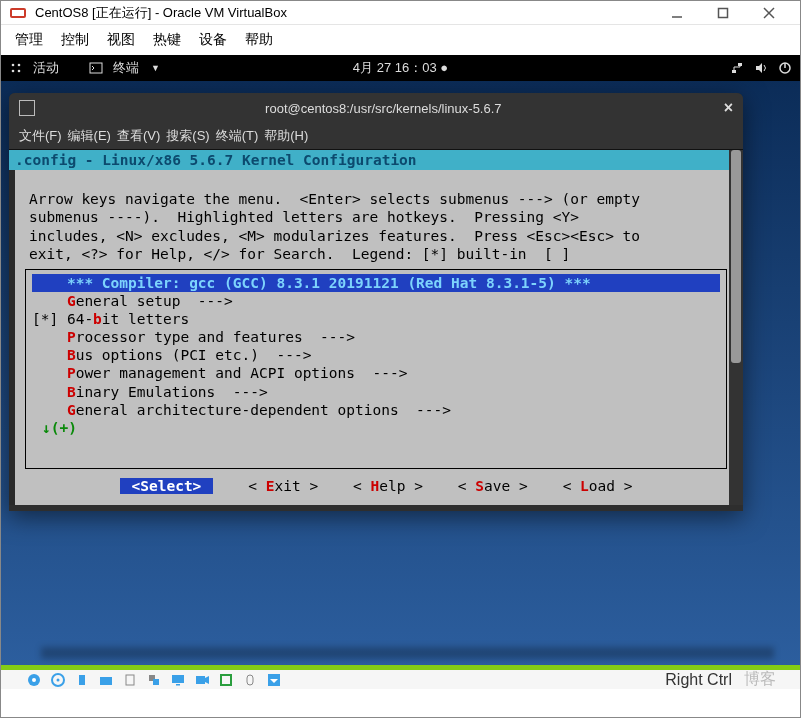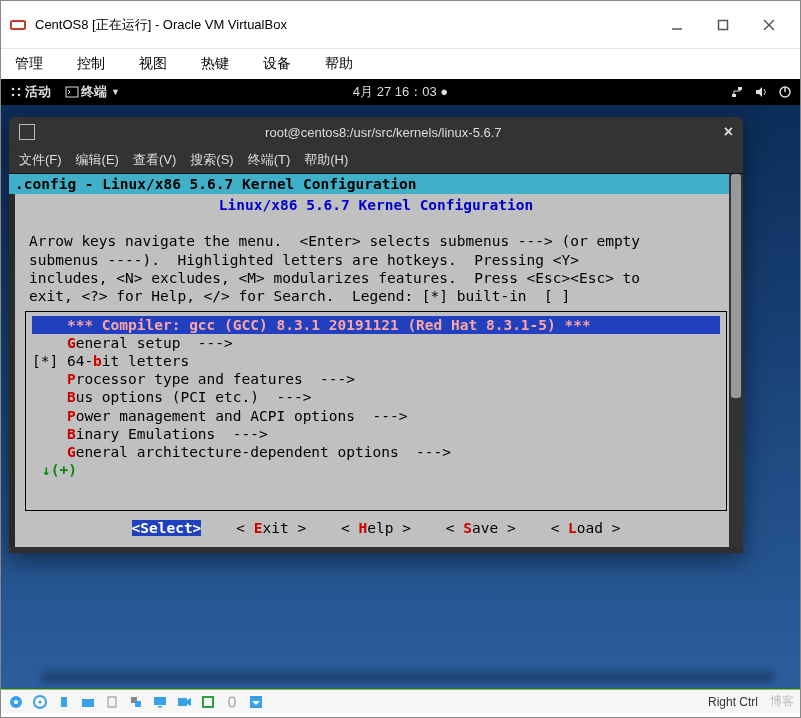--- a/index.html
+++ b/index.html
@@ -8,57 +8,57 @@
     font-family: "Segoe UI", Tahoma, sans-serif;
     font-size: 13px;
     width: 801px;
     height: 718px;
     overflow: hidden;
     background: #fff;
     border: 1px solid #888;
   }
   
   .vbox-titlebar {
-    height: 48px;
+    height: 24px;
     background: #fff;
     display: flex;
     align-items: center;
     padding: 0 8px;
     border-bottom: 1px solid #e5e5e5;
   }
   .vbox-titlebar .app-icon {
     width: 18px; height: 18px; margin-right: 8px;
   }
   .vbox-title { flex: 1; font-size: 13px; }
   .vbox-winbtn {
     width: 46px; height: 30px;
     display: flex; align-items: center; justify-content: center;
     color: #555;
   }
   .vbox-menubar {
-    display: flex; gap: 34px;
+    display: flex; gap: 18px;
     padding: 6px 14px;
     font-size: 14px;
   }
   
   .guest {
     background: linear-gradient(#0a2a55, #2c5e9e);
     height: 610px;
     position: relative;
   }
   .gnome-top {
     height: 26px;
     background: #000;
     color: #ddd;
     display: flex;
     align-items: center;
     font-size: 13px;
     padding: 0 8px;
   }
-  .gnome-top .seg { display: flex; align-items: center; gap: 2px; font-weight: bold; }
+  .gnome-top .seg { display: flex; align-items: center; gap: 10px; }
   .gnome-top .center { position: absolute; left: 0; right: 0; text-align: center; pointer-events:none;}
   .gnome-top .right { margin-left: auto; display:flex; gap:10px;}
   .gnome-top .icon { width:14px; height:14px; }
   
   .term-window {
     position: absolute;
     left: 8px; top: 38px;
     width: 734px;
     background: #2e2e2e;
     border-radius: 6px 6px 0 0;
@@ -73,35 +73,35 @@
     border-radius: 6px 6px 0 0;
     padding: 0 10px;
     font-size: 13px;
   }
   .term-titlebar .tab-icon { width:16px;height:16px;border:1px solid #bbb;margin-right:8px;}
   .term-titlebar .term-title { flex:1; text-align:center; }
   .term-titlebar .close { font-weight:bold; font-size:16px;}
   .term-menubar {
     background: #333; color:#ddd;
     padding: 4px 10px;
-    display:flex; gap:14px; font-size:13px;
+    display:flex; gap:6px; font-size:13px;
     border-bottom: 1px solid #111;
   }
   .term-body {
     background: #2a2a2a;
     padding: 0;
     font-family: "DejaVu Sans Mono","Courier New",monospace;
     font-size: 14.5px;
     line-height: 1.25;
     color: #ddd;
     position: relative;
   }
   .config-title {
     background: #40b0c8;
-    color: #000000;
+    color: #0c4a6e;
     padding: 1px 6px;
     font-weight: bold;
     font-family: inherit;
   }
   .menuconfig {
     background: #c0c0c0;
     color: #000;
     margin: 0 6px 6px 6px;
     padding: 2px 0 10px 0;
     font-family: inherit;
@@ -123,54 +123,54 @@
     padding: 4px 6px 20px 6px;
     min-height: 200px;
     position: relative;
   }
   .mc-row { white-space: pre; }
   .mc-row .hk { color: #c00; font-weight: bold; }
   .mc-row.sel {
     background: #2040c0;
     color: #fff;
   }
-  .mc-row.sel span { color:#fca5a5; }
+  .mc-row.sel span { color:#7dd3fc; }
   .mc-plus { color: #0a8a0a; font-weight: bold; padding-left: 10px; }
   .mc-buttons {
     text-align: center;
     margin-top: 8px;
     white-space: pre;
   }
   .mc-btn-sel {
     background: #2040c0; color:#fff; font-weight:bold;
-    padding: 0 0;
+    padding: 0 12px;
     text-align: right;
   }
   .mc-btn .hk { color:#c00; font-weight:bold; }
   .term-scrollbar {
     position:absolute; right:0; top:0; bottom:0; width:14px;
     background:#333;
   }
   .term-scrollbar .thumb {
     position:absolute; left:2px; right:2px; top:0; height:60%;
     background:#999; border-radius:3px;
   }
   .guest-shadow {
     position:absolute; left:40px; right:26px; bottom:6px; height:12px;
     background: rgba(0,0,0,0.25); filter: blur(3px);
   }
   
   .vbox-status {
     height: 24px;
     background: #f6f6f6;
-    border-top: 1px solid #84cc16;
+    border-top: 5px solid #84cc16;
     display:flex; align-items:center;
-    padding: 0 6px;
+    padding: 0 24px;
     gap: 6px;
-    font-size: 12px;
+    font-size: 16px;
   }
   .vbox-status .sicon { width:18px;height:18px; display:flex;align-items:center;justify-content:center;font-size:13px;}
   .vbox-status .spacer { flex:1; }
   .vbox-status .hostkey { color:#333; white-space:nowrap;}
 </style>
 </head>
 <body>
 
 <div class="vbox-titlebar">
   <span class="app-icon">
@@ -269,21 +269,20 @@
       <span>帮助(H)</span>
     </div>
     <div class="term-body">
       <div class="term-scrollbar">
           <div class="thumb"></div>
         </div>
 
       <div class="config-title">.config - Linux/x86 5.6.7 Kernel Configuration</div>
 
       <div class="menuconfig">
-        <div class="mc-title">Linux/x86 5.6.7 Kernel Configuration</div>
         <div class="mc-help">
 <span>Arrow keys navigate the menu.  &lt;Enter&gt; selects submenus ---&gt; (or empty</span>
 <span>submenus ----).  Highlighted letters are hotkeys.  Pressing &lt;Y&gt;</span>
 <span>includes, &lt;N&gt; excludes, &lt;M&gt; modularizes features.  Press &lt;Esc&gt;&lt;Esc&gt; to</span>
 <span>exit, &lt;?&gt; for Help, &lt;/&gt; for Search.  Legend: [*] built-in  [ ]</span></div>
 
         <div class="mc-box">
 <div class="mc-row sel"><span>    </span><b><span>*** Compiler: gcc (GCC) 8.3.1 20191121 (Red Hat 8.3.1-5) ***</span></b></div>
 <div class="mc-row"><span>    </span><span class="hk">G</span><span>eneral setup  ---&gt;</span></div>
 <div class="mc-row"><span>[*] 64-</span><span class="hk">b</span><span>it letters</span></div>

